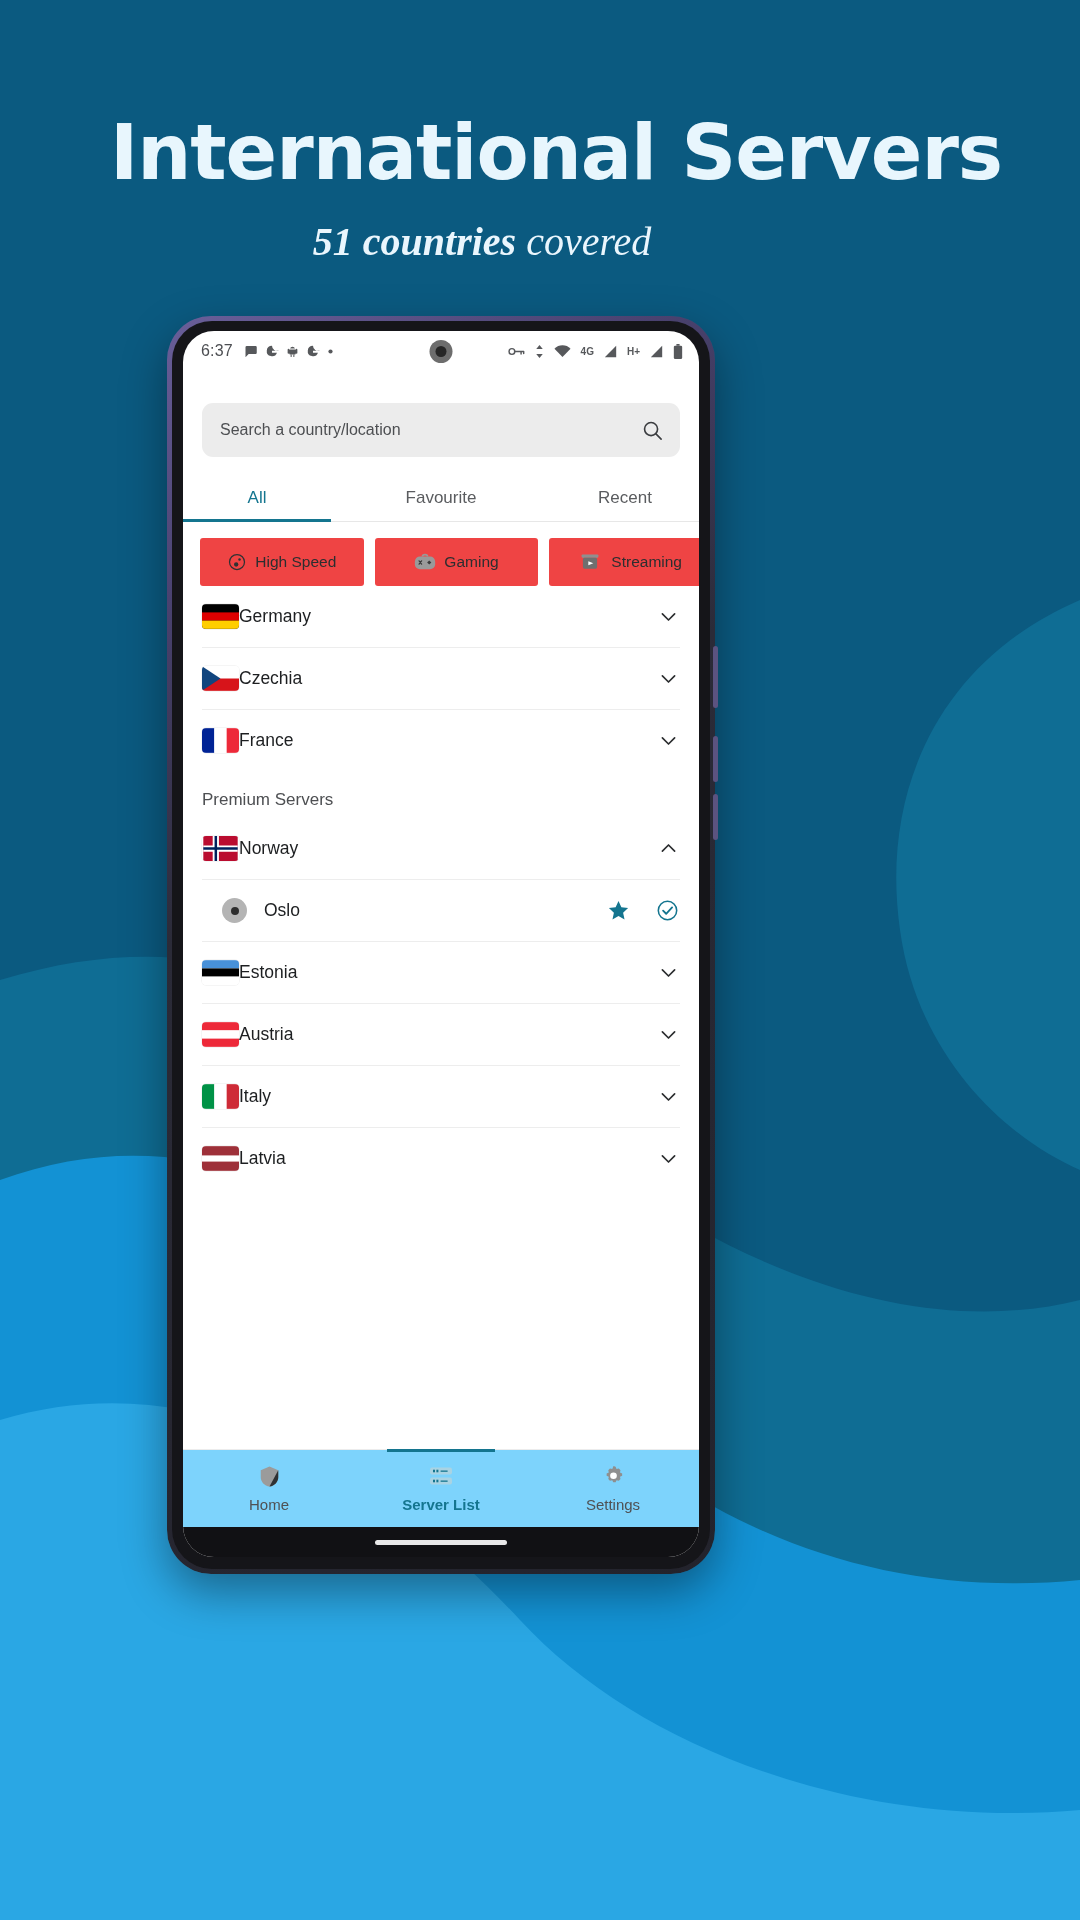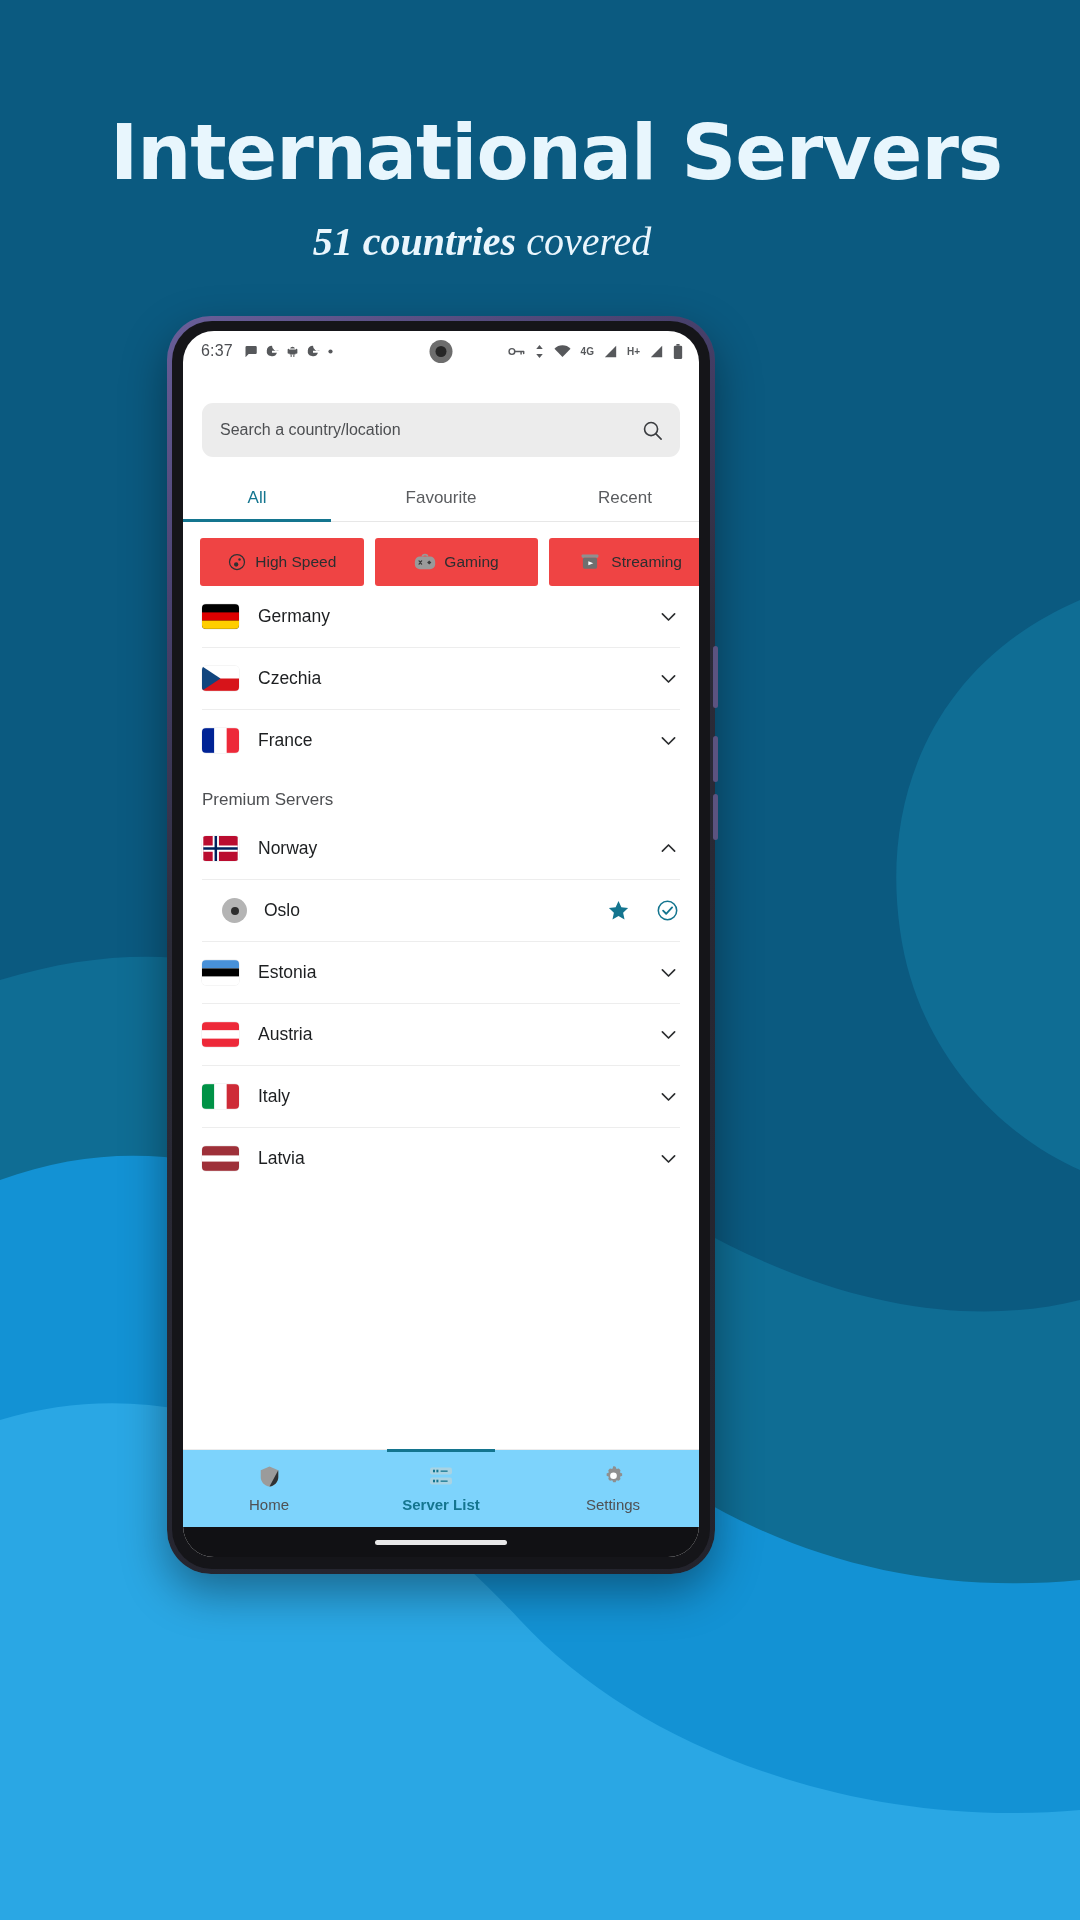--- a/index.html
+++ b/index.html
@@ -108,21 +108,21 @@
     font-size: 17px; color: #4d4f52; padding: 19px 0 8px 19px;
   }
   .row {
     display: flex; align-items: center;
     height: 61px; padding: 0 20px 0 19px;
   }
   .flag {
     width: 37px; height: 25px; border-radius: 4px; overflow: hidden;
     flex: 0 0 37px; position: relative; box-shadow: 0 0 0 .5px rgba(0,0,0,.08);
   }
-  .row-label { margin-left: 19px; font-size: 17.5px; color: #1d1f21; }
+  .row-label { font-size: 17.5px; color: #1d1f21; }
   .row-right { margin-left: auto; display: flex; align-items: center; gap: 26px; }
   .sub-row { padding-left: 39px; }
   .sub-row .row-label { margin-left: 17px; }
   .dot-icon {
     width: 25px; height: 25px; border-radius: 50%; background: #b4b4b4;
     display: flex; align-items: center; justify-content: center; flex: 0 0 25px;
   }
   .dot-icon::after { content: ""; width: 8px; height: 8px; border-radius: 50%; background: #2d2d2d; }
   .divider { height: 1px; background: #ededed; margin: 0 19px; }
 

